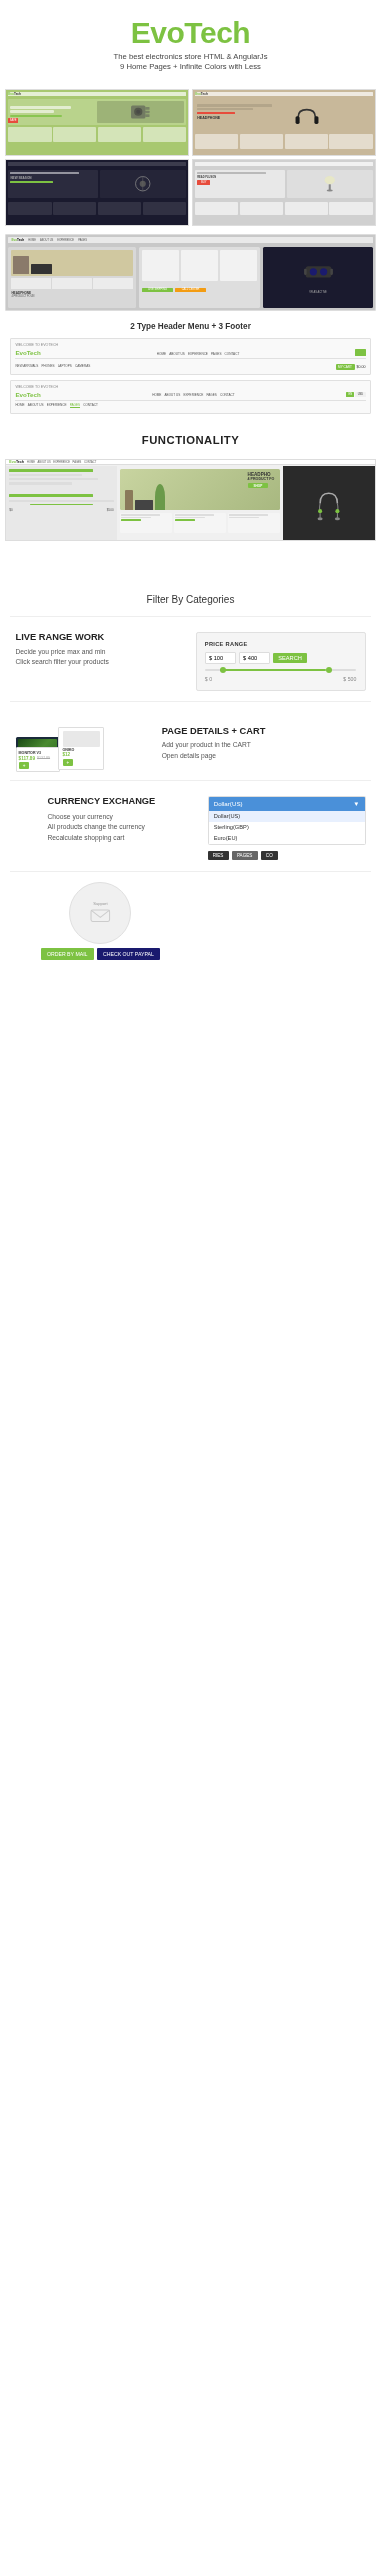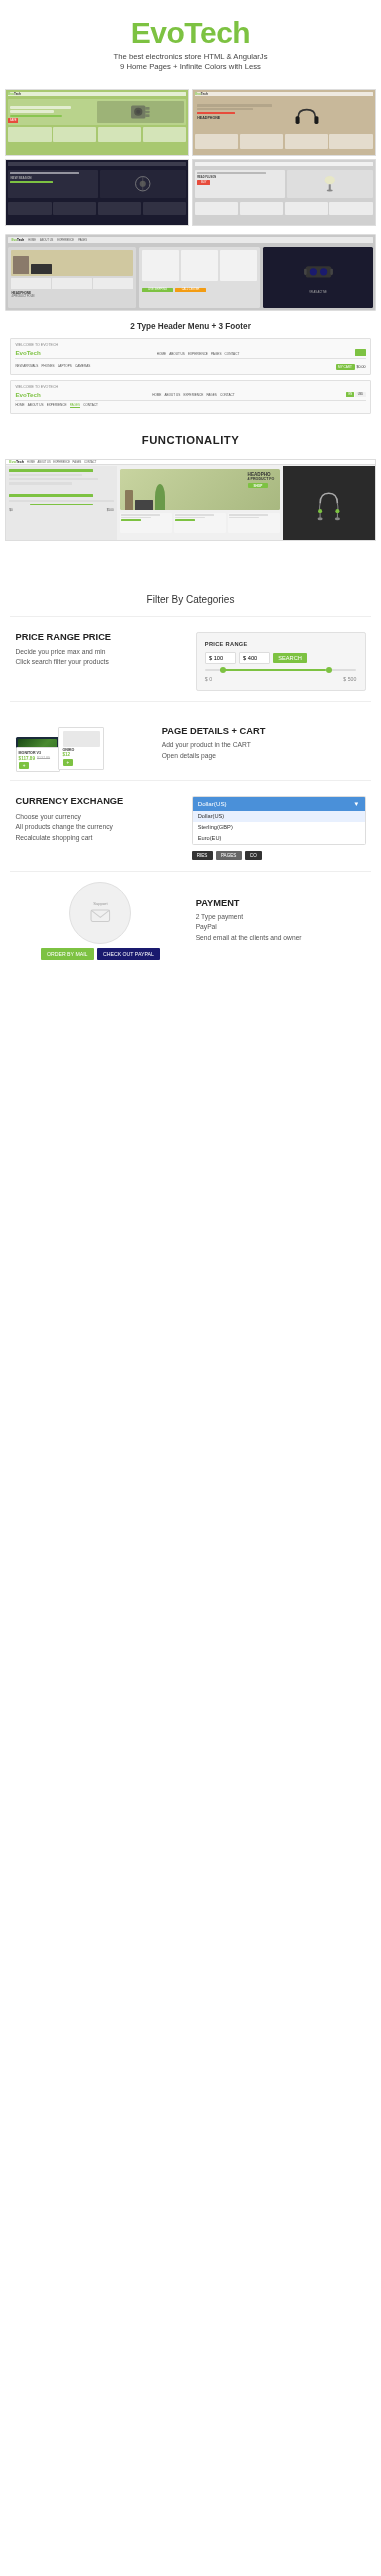--- a/index.html
+++ b/index.html
@@ -384,20 +384,21 @@
       line-height: 1.6;
     }
 
     
     .currency-section {
       display: grid;
       grid-template-columns: 1fr 1fr;
       gap: 2px;
       padding: 15.5px 15.5px 10.3px;
       align-items: start;
+      margin-left: 32px;
     }
     .ce-left h2 {
       font-size: 9.3px;
       font-weight: bold;
       color: #222;
       margin-bottom: 5.2px;
     }
     .ce-left p {
       font-size: 6.7px;
       color: #555;
@@ -850,21 +851,21 @@
     </svg>
   </div>
 </div>
 
 <div class="filter-by-categories">Filter By Categories</div>
 
 <div class="section-divider"></div>
 
 <div class="price-range-section" style="padding-top:15.5px;">
   <div class="pr-left">
-    <h2>PRICE RANGE PRICE</h2>
+    <h2>LIVE RANGE WORK</h2>
     <p>Decide you price max and min</p>
     <p>Click search filter your products</p>
   </div>
   <div class="pr-right">
     <div class="pr-title">PRICE RANGE</div>
     <div class="pr-inputs">
       <input class="pr-input" type="text" value="$ 100" style="">
       <input class="pr-input" type="text" value="$ 400" style="">
       <button class="pr-search-btn">SEARCH</button>
     </div>
@@ -956,20 +957,14 @@
       <svg width="20.6" height="15.5" viewBox="0 0 40 30">
         <rect x="2" y="4" width="36" height="22" rx="3" fill="none" stroke="#ccc" stroke-width="2"></rect>
         <polyline points="2,4 20,18 38,4" fill="none" stroke="#ccc" stroke-width="2"></polyline>
       </svg>
     </div>
     <div class="pay-buttons">
       <button class="pay-btn-mail">ORDER BY MAIL</button>
       <button class="pay-btn-paypal">CHECK OUT PAYPAL</button>
     </div>
   </div>
-  <div class="pay-right">
-    <h2>PAYMENT</h2>
-    <p>2 Type payment</p>
-    <p>PayPal</p>
-    <p>Send email at the clients and owner</p>
-  </div>
 </div>
 
 
 </body></html>

